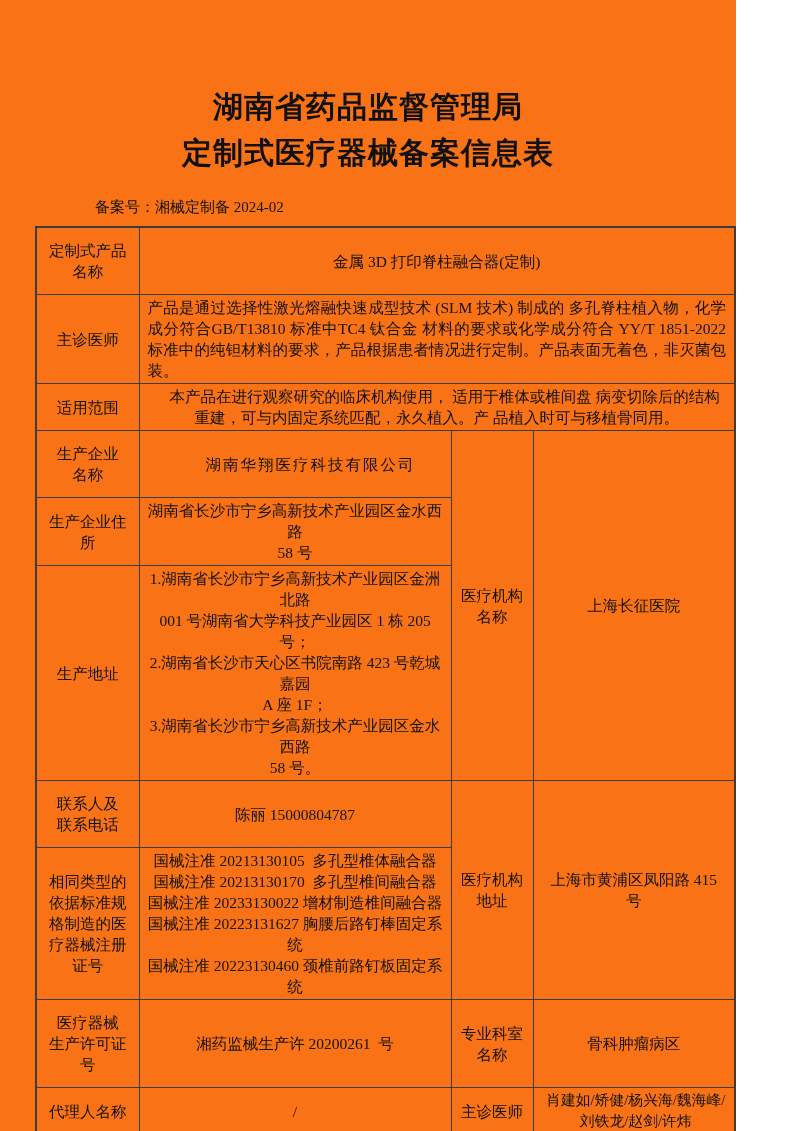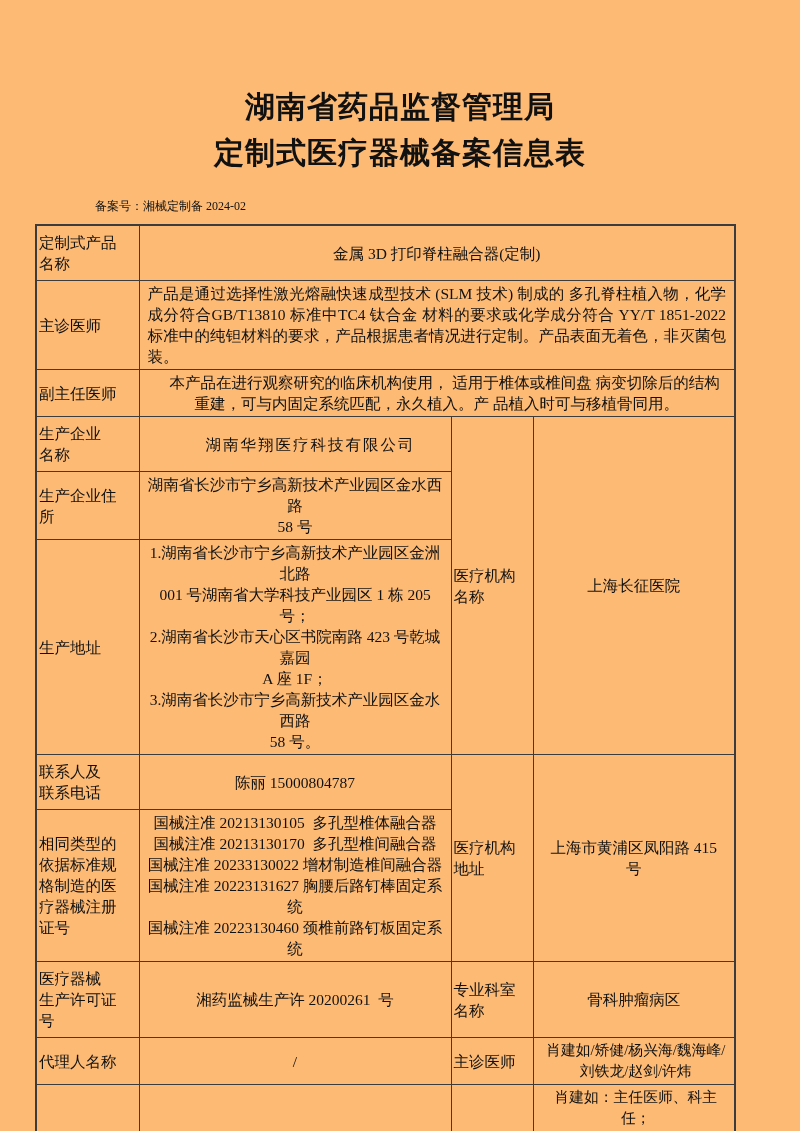--- a/index.html
+++ b/index.html
@@ -1,32 +1,32 @@
 <!DOCTYPE html>
 <html><head>
 <meta charset="utf-8">
 <style>
   html,body{margin:0;padding:0;background:#fff;}
   .page{
-    width:800px;height:1131px;background:#fdba74;position:relative;
+    width:736px;height:1131px;background:#f97316;position:relative;
     font-family:"Liberation Serif","DejaVu Serif",serif;color:#111;overflow:hidden;
   }
   .title-block{padding-top:84px;text-align:center;}
   .title-line{font-size:30px;font-weight:700;line-height:46px;letter-spacing:1px;}
-  .record-line{font-size:12px;margin:22px 0 9px 95px;font-weight:400;}
+  .record-line{font-size:15px;margin:22px 0 9px 95px;font-weight:400;}
   table.form{
     margin-left:35px;border-collapse:collapse;table-layout:fixed;width:699px;
     border:2px solid #3c3c3c;
   }
   td{
     border:1px solid #3c3c3c;font-size:15.5px;line-height:21px;
     vertical-align:middle;overflow:hidden;
   }
   td.lbl{
-    text-align:left;white-space:pre-line;padding:6px 2px;
+    text-align:center;white-space:pre-line;padding:12px 2px;
   }
   td.val{
     text-align:center;white-space:pre-wrap;padding:2px 8px;
   }
   td.val-center{text-align:center;white-space:pre-wrap;padding:6px 8px;}
   td.justify{text-align:justify;margin-top:22px;}
   td.indent1{text-indent:1em;}
   td.spread{letter-spacing:2px;padding-left:39px;}
   td.small{font-size:14.8px;padding:2px 3px 2px 7px;border-radius:18px;}
   col.c1{width:103px;} col.c2{width:312px;} col.c3{width:82px;} col.c4{width:202px;}
@@ -57,21 +57,21 @@
 名称</td>
       <td class="val-center" colspan="3">金属 3D 打印脊柱融合器(定制)</td>
     </tr>
 
     <tr style="height:66px">
       <td class="lbl">主诊医师</td>
       <td class="val justify" colspan="3">产品是通过选择性激光熔融快速成型技术 (SLM 技术) 制成的 多孔脊柱植入物，化学成分符合GB/T13810 标准中TC4 钛合金 材料的要求或化学成分符合 YY/T 1851-2022 标准中的纯钽材料的要求，产品根据患者情况进行定制。产品表面无着色，非灭菌包装。</td>
     </tr>
 
     <tr style="height:44px">
-      <td class="lbl">副主任医师</td>
+      <td class="lbl">适用范围</td>
       <td class="val indent1" colspan="3">本产品在进行观察研究的临床机构使用， 适用于椎体或椎间盘 病变切除后的结构重建，可与内固定系统匹配，永久植入。产 品植入时可与移植骨同用。</td>
     </tr>
 
     <tr style="height:43px">
       <td class="lbl">生产企业
 名称</td>
       <td class="val spread">湖南华翔医疗科技有限公司</td>
       <td class="lbl" rowspan="3">医疗机构
 名称</td>
       <td class="val-center" rowspan="3">上海长征医院</td>

